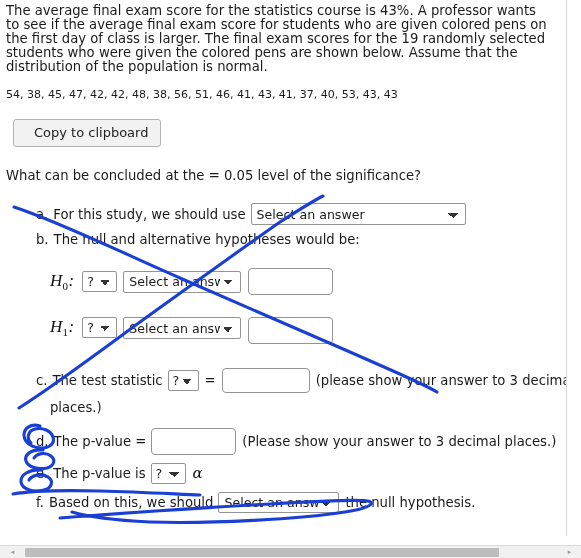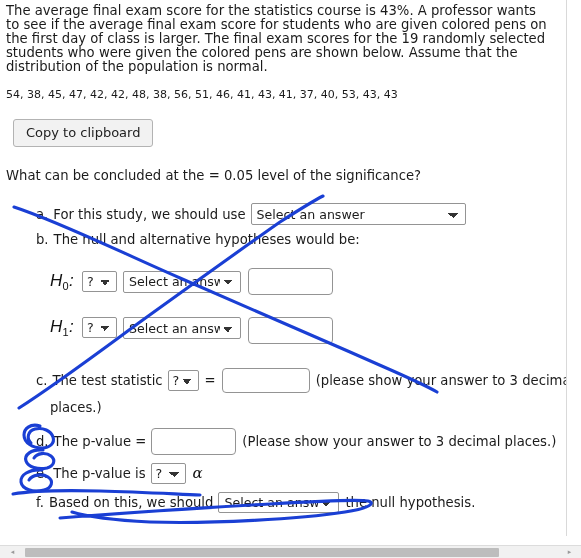--- a/index.html
+++ b/index.html
@@ -58,21 +58,21 @@
   .data-line {
     margin: 12px 0 0 0;
     line-height: 18.6px;
     font-size: 11px;
     color: #1b1b1b;
   }
 
   .copy-btn {
     display: inline-block;
     margin: 14px 0 0 7px;
-    padding: 5px 12px 6px 12px;
+    padding: 5px 12px 6px 20px;
     font-family: "DejaVu Sans", sans-serif;
     font-size: 13px;
     color: #222222;
     background: #f2f2f2;
     border: 1px solid #b3b3b3;
     border-radius: 3px;
     line-height: 15px;
     cursor: pointer;
   }
 
@@ -99,21 +99,21 @@
   .row-f  { margin: 8px 0 0 30px; }
 
   .hyp-row   { display:flex; align-items:center; margin: 20px 0 0 44px; }
   .hyp-row2  { display:flex; align-items:flex-start; margin: 22px 0 0 44px; }
 
   .label { color: #1b1b1b; font-size: 13.2px; }
   .lead  { margin-right: 5px; }
   .tail  { margin-left: 6px; }
 
   .hyp-sym {
-    font-family: Liberation Sans, sans-serif;
+    font-family: Liberation Serif, serif;
     font-style: italic;
     font-size: 17px;
     color: #111111;
     margin-right: 8px;
     letter-spacing: 0.3px;
   }
   .hyp-sym sub {
     font-size: 11px;
     font-style: normal;
   }

